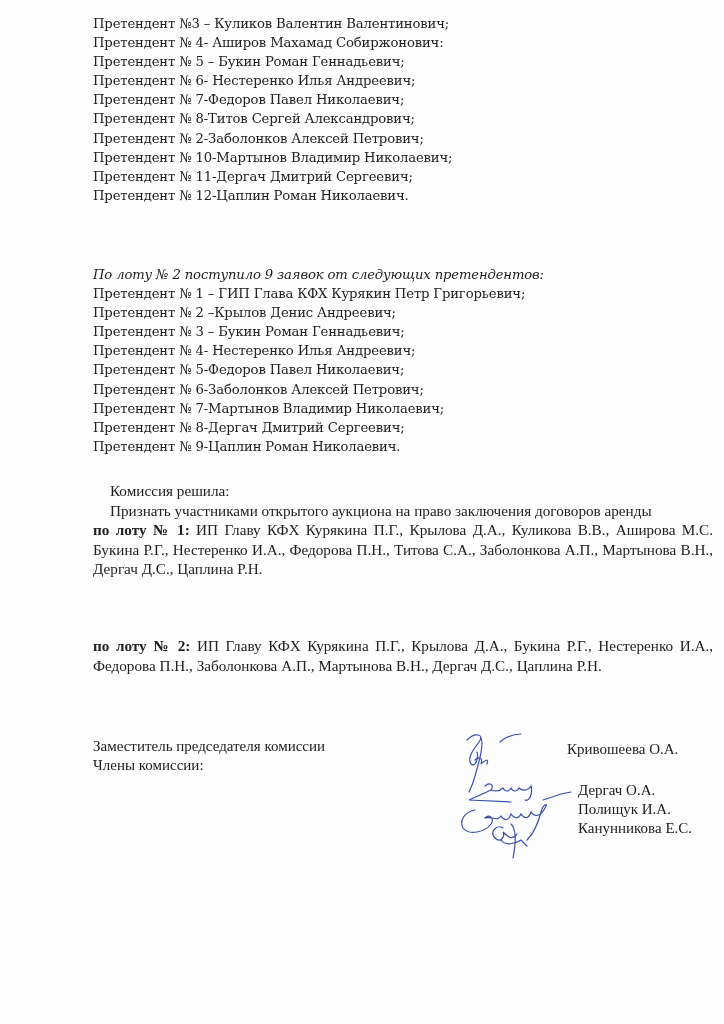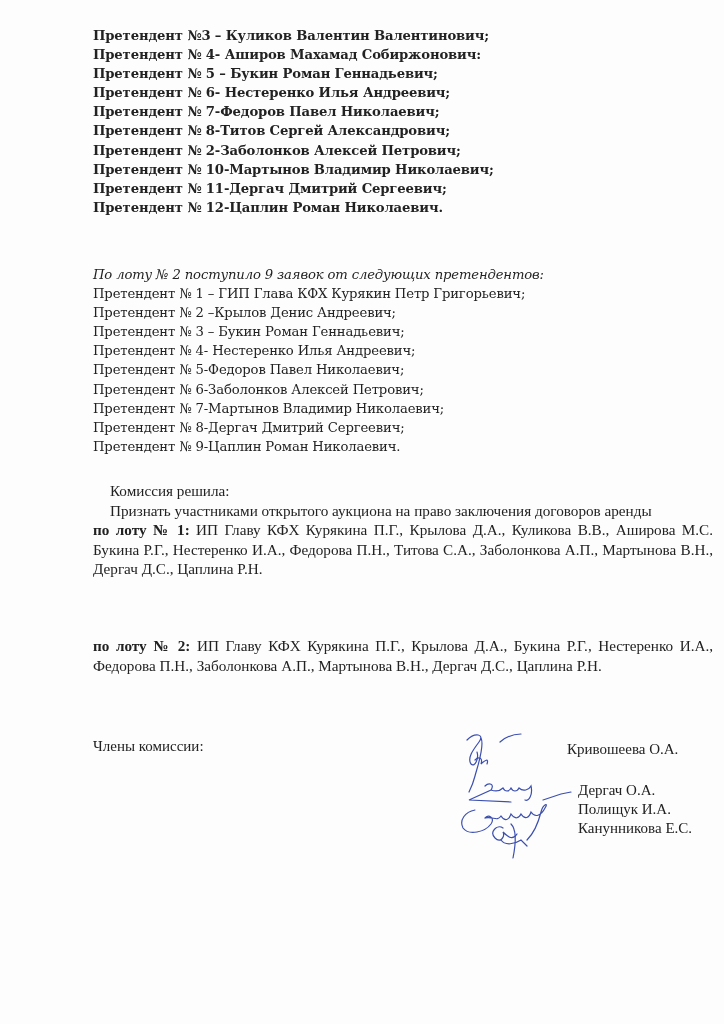--- a/index.html
+++ b/index.html
@@ -16,21 +16,21 @@
   .decision .just { text-align: justify; text-align-last: left; }
   .decision b { font-weight: bold; }
   .sig-block { position: absolute; font-family: "Liberation Serif", serif; font-size: 15px; line-height: 19px; }
   .sig-svg { position: absolute; left: 445px; top: 728px; }
 </style>
 </head>
 <body>
 
 <div class="page">
 
-  <div class="list" style="top:26px;font-weight:bold;">
+  <div class="list" style="top:14px;">
     <div>Претендент №3 – Куликов Валентин Валентинович;</div>
     <div>Претендент № 4- Аширов Махамад Собиржонович:</div>
     <div>Претендент № 5 – Букин Роман Геннадьевич;</div>
     <div>Претендент № 6- Нестеренко Илья Андреевич;</div>
     <div>Претендент № 7-Федоров Павел Николаевич;</div>
     <div>Претендент № 8-Титов Сергей Александрович;</div>
     <div>Претендент № 2-Заболонков Алексей Петрович;</div>
     <div>Претендент № 10-Мартынов Владимир Николаевич;</div>
     <div>Претендент № 11-Дергач Дмитрий Сергеевич;</div>
     <div>Претендент № 12-Цаплин Роман Николаевич.</div>
@@ -53,20 +53,21 @@
     <div class="row">Комиссия решила:</div>
     <div class="row">Признать   участниками открытого аукциона на право заключения договоров аренды</div>
     <div class="just"><b>по лоту № 1:</b><span> ИП Главу КФХ Курякина П.Г., Крылова Д.А., Куликова В.В., Аширова М.С. Букина Р.Г., Нестеренко И.А., Федорова П.Н., Титова  С.А., Заболонкова А.П., Мартынова В.Н., Дергач Д.С., Цаплина Р.Н.</span></div>
   </div>
 
   <div class="decision" style="top:636px;">
     <div class="just"><b>по лоту № 2:</b><span> ИП Главу КФХ Курякина П.Г., Крылова Д.А., Букина Р.Г., Нестеренко И.А., Федорова П.Н., Заболонкова А.П., Мартынова В.Н., Дергач Д.С., Цаплина Р.Н.</span></div>
   </div>
 
   <div class="sig-block" style="left:93px; top:737px;">
+    <div>Заместитель председателя комиссии</div>
     <div>Члены комиссии:</div>
   </div>
 
   <div class="sig-block" style="left:567px; top:740px;">Кривошеева О.А.</div>
 
   <div class="sig-block" style="left:578px; top:781px;">
     <div>Дергач О.А.</div>
     <div>Полищук И.А.</div>
     <div>Канунникова Е.С.</div>
   </div>

